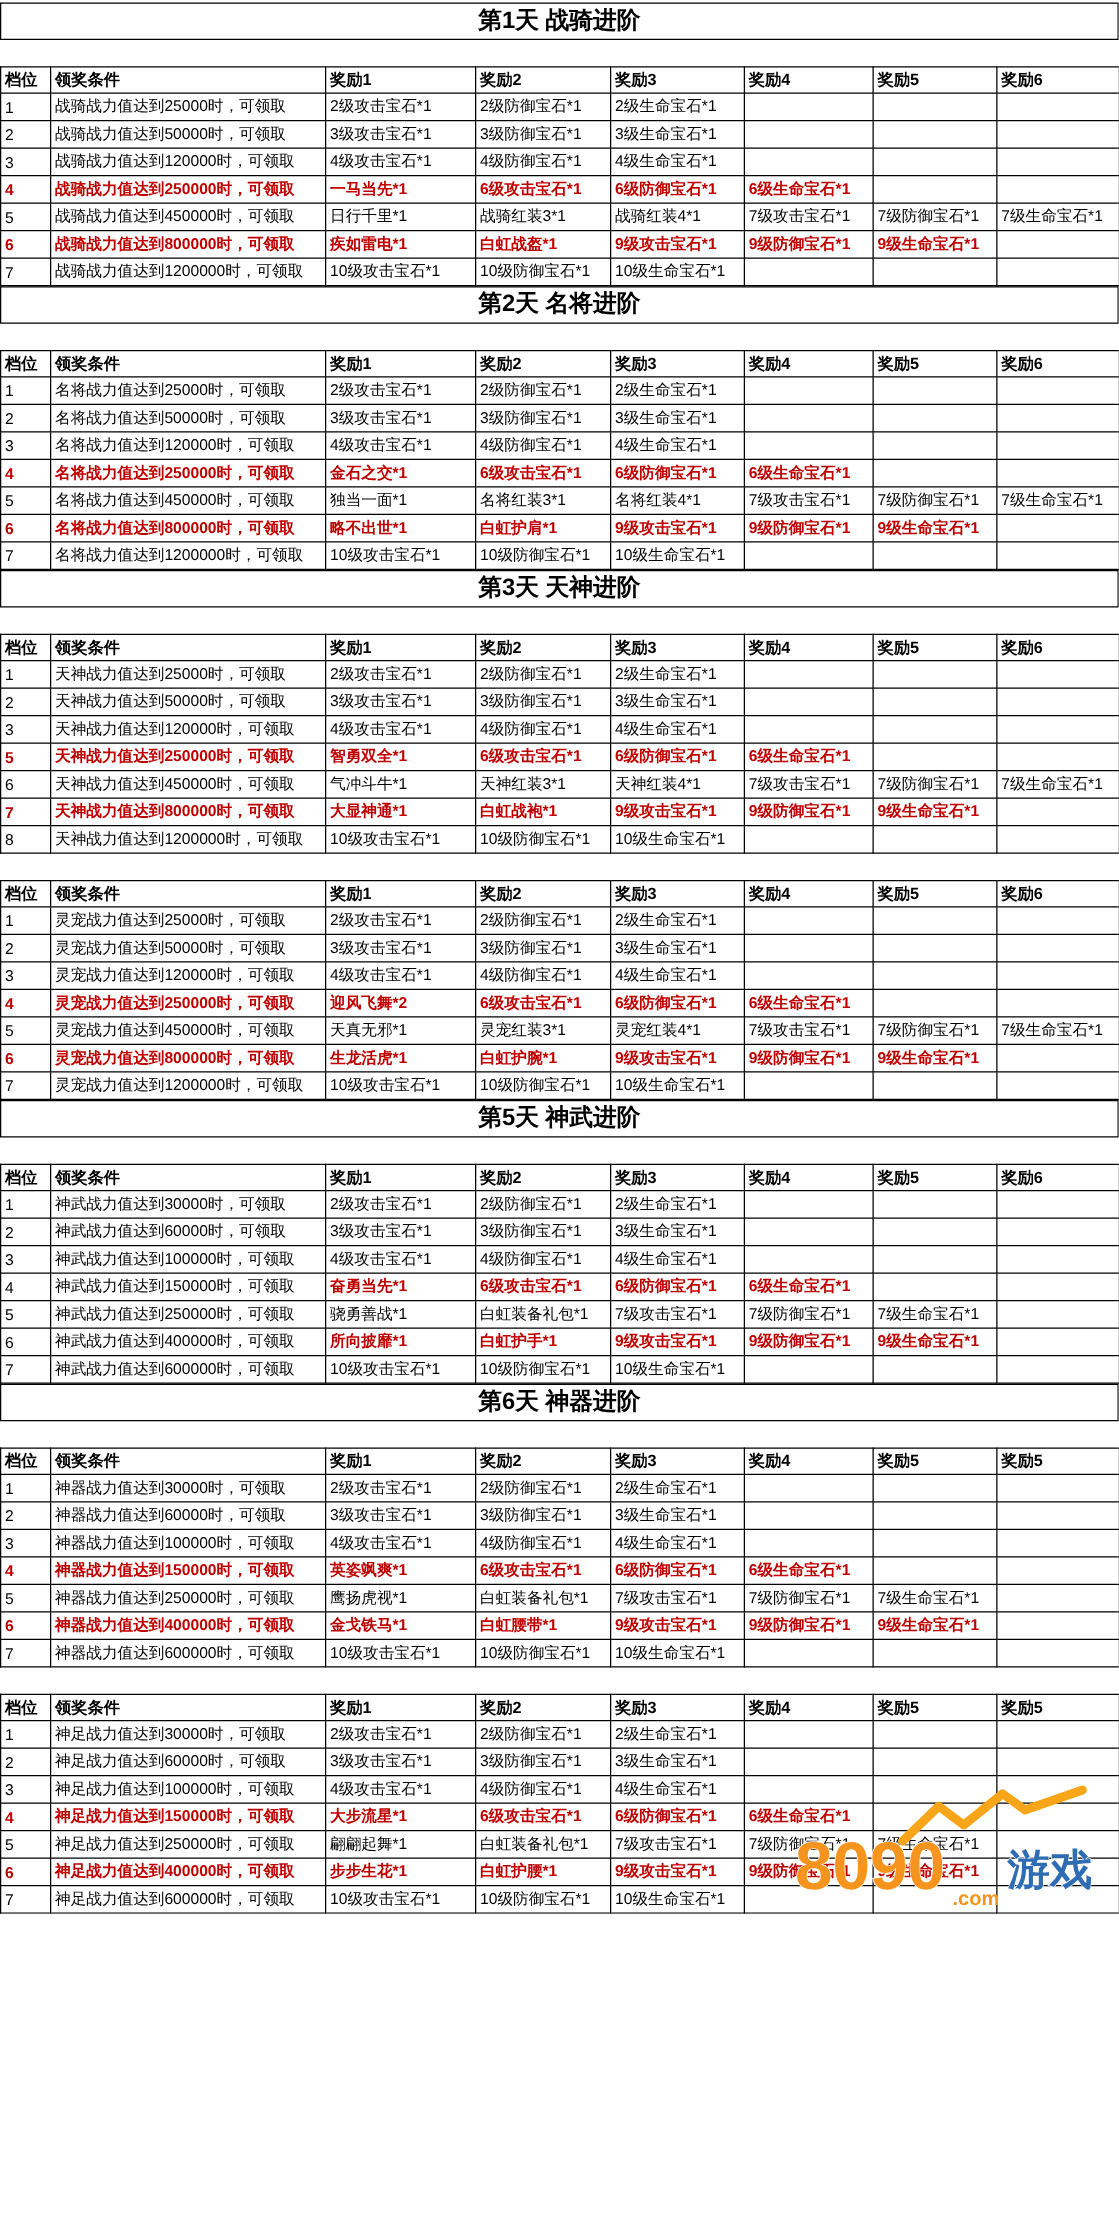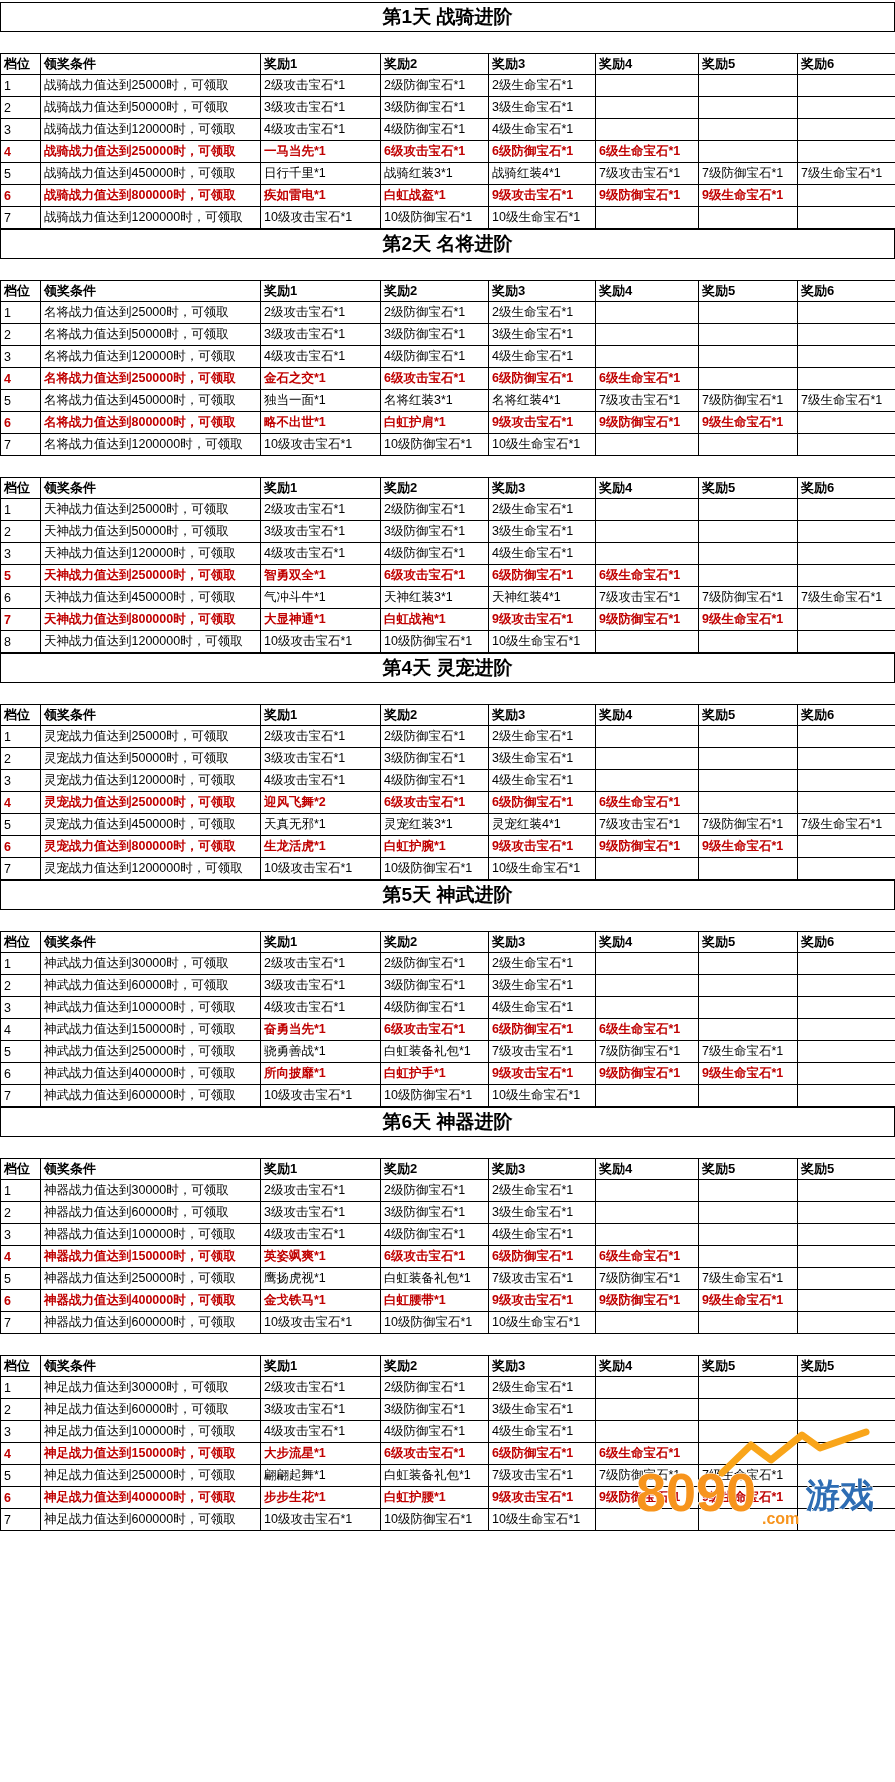--- a/index.html
+++ b/index.html
@@ -251,20 +251,21 @@
             <td>10级防御宝石*1</td>
             <td>10级生命宝石*1</td>
             <td></td>
             <td></td>
             <td></td>
           </tr>
         </tbody>
       </table>
     </div>
     <div class="section">
+      <div class="title-box">第3天 天神进阶</div>
       <table>
         <colgroup>
           <col style="width: 40px;">
           <col style="width: 220px;">
           <col style="width: 120px;">
           <col style="width: 108px;">
           <col style="width: 107px;">
           <col style="width: 103px;">
           <col style="width: 99px;">
           <col style="width: 98px;">
@@ -349,21 +350,20 @@
             <td>10级防御宝石*1</td>
             <td>10级生命宝石*1</td>
             <td></td>
             <td></td>
             <td></td>
           </tr>
         </tbody>
       </table>
     </div>
     <div class="section">
-      <div class="title-box">第4天 灵宠进阶</div>
       <table>
         <colgroup>
           <col style="width: 40px;">
           <col style="width: 220px;">
           <col style="width: 120px;">
           <col style="width: 108px;">
           <col style="width: 107px;">
           <col style="width: 103px;">
           <col style="width: 99px;">
           <col style="width: 98px;">

